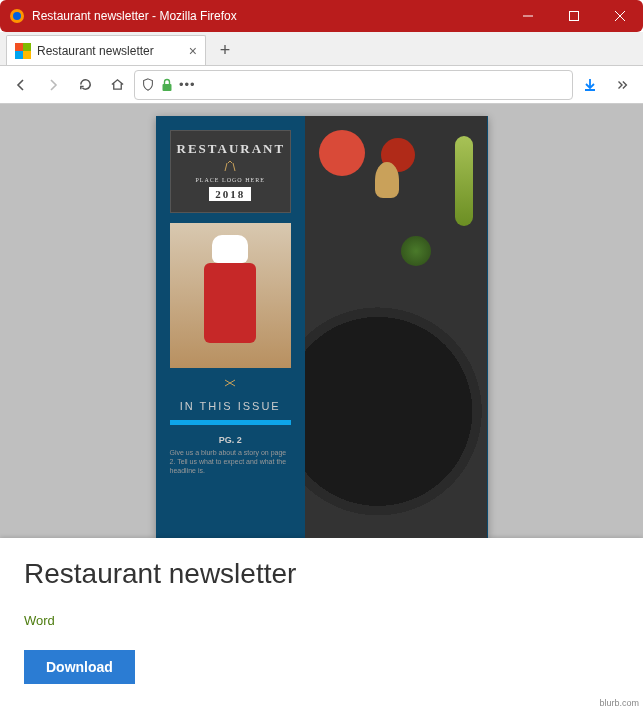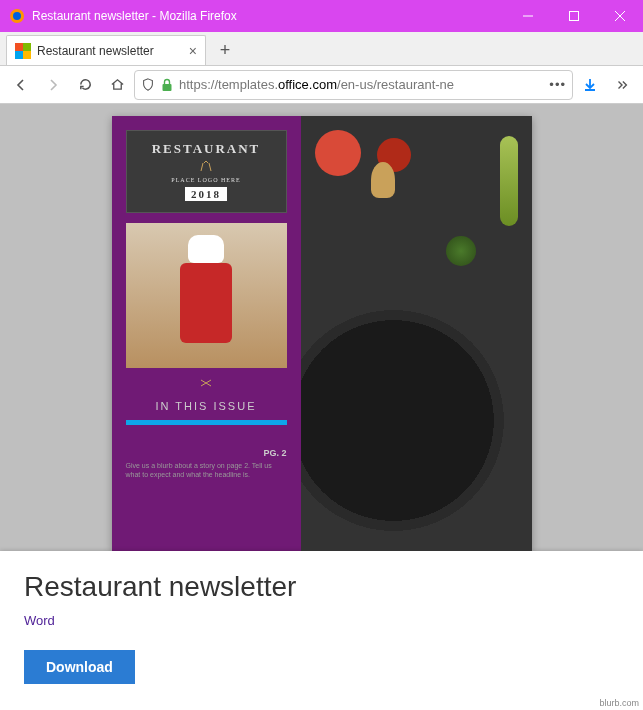--- a/index.html
+++ b/index.html
@@ -1,18 +1,18 @@
 <!DOCTYPE html>
 <html><head>
 <meta charset="utf-8">
 <style>
   * { margin: 0; padding: 0; box-sizing: border-box; }
   body { font-family: "Segoe UI", Arial, sans-serif; background: #fff; width: 643px; height: 710px; overflow: hidden; }
   
-  .titlebar { height: 32px; background: #d946ef; color: #fff; display: flex; align-items: center; }
+  .titlebar { height: 32px; background: #b91c1c; color: #fff; display: flex; align-items: center; border-radius: 6px; }
   .titlebar .ff-icon { width: 18px; height: 18px; margin: 0 6px 0 8px; display: flex; align-items: center; justify-content: center; }
   .titlebar .title { font-size: 12px; flex: 1; }
   .winbtns { display: flex; height: 100%; }
   .winbtn { width: 46px; display: flex; align-items: center; justify-content: center; color: #fff; }
   
   .tabstrip { height: 34px; background: #f0f0f0; border-bottom: 1px solid #ccc; display: flex; align-items: flex-end; padding-left: 6px; }
   .tab { height: 30px; min-width: 200px; background: #fff; border: 1px solid #ccc; border-bottom: none; border-radius: 2px 2px 0 0; display: flex; align-items: center; padding: 0 8px; gap: 6px; position: relative; }
   .tab .fav { width: 16px; height: 16px; display: grid; grid-template-columns: 1fr 1fr; grid-template-rows: 1fr 1fr; }
   .tab .fav span:nth-child(1){background:#f25022;} .tab .fav span:nth-child(2){background:#7fba00;} .tab .fav span:nth-child(3){background:#00a4ef;} .tab .fav span:nth-child(4){background:#ffb900;}
   .tab .tablabel { font-size: 12px; color: #333; flex: 1; white-space: nowrap; overflow: hidden; }
@@ -24,42 +24,42 @@
   .navbtn.disabled { opacity: .4; }
   .urlbar { flex: 1; height: 30px; border: 1px solid #ccc; border-radius: 4px; display: flex; align-items: center; padding: 0 6px; gap: 6px; font-size: 13px; color: #777; overflow: hidden; }
   .urlbar .shield, .urlbar .lock { color: #555; display:flex; }
   .urlbar .urltext { flex: 1; white-space: nowrap; overflow: hidden; }
   .urlbar .urltext b { color: #000; font-weight: 400; }
   .urlbar .dots { color: #555; letter-spacing: 1px; }
   .tbright { color: #0a84ff; }
   
   .page { position: relative; height: calc(710px - 32px - 34px - 38px); display: flex; flex-direction: column; }
   .preview-wrap { flex: 1; background: #bfbfbf; display: flex; justify-content: center; padding-top: 12px; overflow: hidden; }
-  .doc { width: 420px; background: #701a75; box-shadow: 0 2px 8px rgba(0,0,0,.3); display: flex; }
+  .doc { width: 332px; background: #0c4a6e; box-shadow: 0 2px 8px rgba(0,0,0,.3); display: flex; }
   .docleft { width: 45%; display: flex; flex-direction: column; padding: 14px; gap: 10px; }
   .logo { background: #3a3a3a; border: 1px solid #555; padding: 10px 6px; text-align: center; color: #ddd; font-family: Georgia, serif; letter-spacing: 2px; }
   .logo .name { font-size: 13px; font-weight: bold; }
   .logo .sub { font-size: 6px; margin-top: 4px; letter-spacing: 1px; }
   .logo .year { background: #fff; color: #333; font-weight: bold; font-size: 11px; padding: 1px 6px; display: inline-block; margin-top: 4px; }
   .chef { height: 145px; background: linear-gradient(#d8c8b0,#b89060); position: relative; }
   .chef::before { content:""; position:absolute; top:12px; left:50%; transform:translateX(-50%); width:36px; height:28px; background:#fff; border-radius:10px 10px 6px 6px; }
   .chef::after { content:""; position:absolute; top:40px; left:50%; transform:translateX(-50%); width:52px; height:80px; background:#c62828; border-radius:6px; }
   .issue { color: #ccc; text-align: center; }
   .issue .hd { letter-spacing: 2px; font-size: 11px; border-bottom: 5px solid #0ea5e9; padding: 8px 0; }
-  .issue .pg { font-size: 9px; font-weight: bold; margin-top: 23px; text-align: right; }
+  .issue .pg { font-size: 9px; font-weight: bold; margin-top: 10px; text-align: center; }
   .issue .blurb { font-size: 7px; color: #999; text-align: left; line-height: 1.3; margin-top: 3px; }
   .docright { width: 55%; background: radial-gradient(circle at 40% 70%, #1a1a1a 0 30%, #2a2a2a 30% 33%, #333 33% 100%); position: relative; }
   .docright::before { content:""; position:absolute; top:14px; left:14px; width:46px; height:46px; background:#d94a38; border-radius:50%; box-shadow: 56px 2px 0 -6px #b02a18; }
   .docright::after { content:""; position:absolute; top:20px; right:14px; width:18px; height:90px; background:linear-gradient(#a8c256,#6b8e23); border-radius:9px; }
   .docright .spoon { position:absolute; top:46px; left:70px; width:24px; height:36px; background:#c9a15a; border-radius:50% 50% 8px 8px; }
   .docright .herb { position:absolute; top:120px; right:56px; width:30px; height:30px; border-radius:50%; background: radial-gradient(#4a7a2a,#2d4a18); }
   
   .panel { background: #fff; padding: 20px 24px 26px; box-shadow: 0 -1px 4px rgba(0,0,0,.15); }
   .panel h1 { font-size: 28px; font-weight: 400; color: #333; }
-  .panel .app { font-size: 13px; color: #4c1d95; margin-top: 10px; }
+  .panel .app { font-size: 13px; color: #4d7c0f; margin-top: 23px; }
   .dlbtn { margin-top: 22px; background: #2b7cd3; color: #fff; border: none; padding: 9px 22px; font-size: 14px; cursor: pointer; font-weight: bold; }
   .watermark { position:absolute; bottom:2px; right:4px; font-size:9px; color:#888; }
 </style>
 </head>
 <body>
 
 <div class="titlebar">
   <span class="ff-icon">
     <svg width="16" height="16" viewBox="0 0 16 16">
         <circle cx="8" cy="8" r="7" fill="#ff9500"></circle>
@@ -128,21 +128,20 @@
         <svg width="14" height="14" viewBox="0 0 16 16">
           <path d="M8 1l5 2v4c0 4-5 7-5 7S3 11 3 7V3l5-2z" fill="none" stroke="#555" stroke-width="1.2"></path>
         </svg>
       </span>
     <span class="lock">
         <svg width="12" height="14" viewBox="0 0 12 14">
           <rect x="1.5" y="6" width="9" height="7" rx="1" fill="#4caf50"></rect>
           <path d="M3.5 6V4a2.5 2.5 0 0 1 5 0v2" fill="none" stroke="#4caf50" stroke-width="1.4"></path>
         </svg>
       </span>
-    <span class="urltext"><span>https://templates.</span><b>office.com</b><span>/en-us/restaurant-ne</span></span>
     <span class="dots">•••</span>
   </div>
   <div class="navbtn tbright">
       <svg width="16" height="16" viewBox="0 0 16 16">
         <path d="M8 2v8M4 7l4 4 4-4M3 13h10" fill="none" stroke="#0a84ff" stroke-width="1.8"></path>
       </svg>
     </div>
   <div class="navbtn">
       <svg width="14" height="14" viewBox="0 0 16 16">
         <path d="M4 4l4 4-4 4M9 4l4 4-4 4" fill="none" stroke="#555" stroke-width="1.6"></path>

